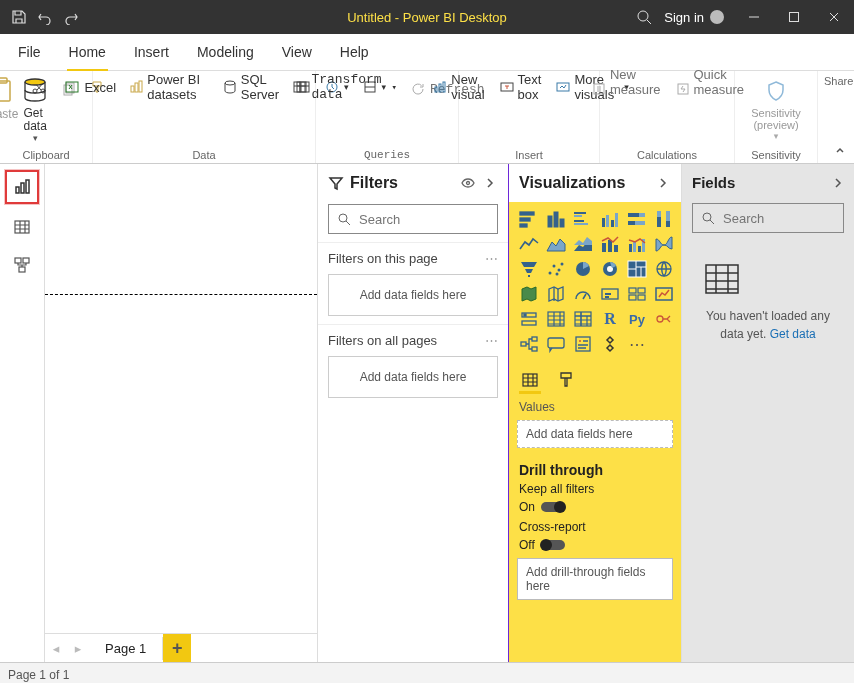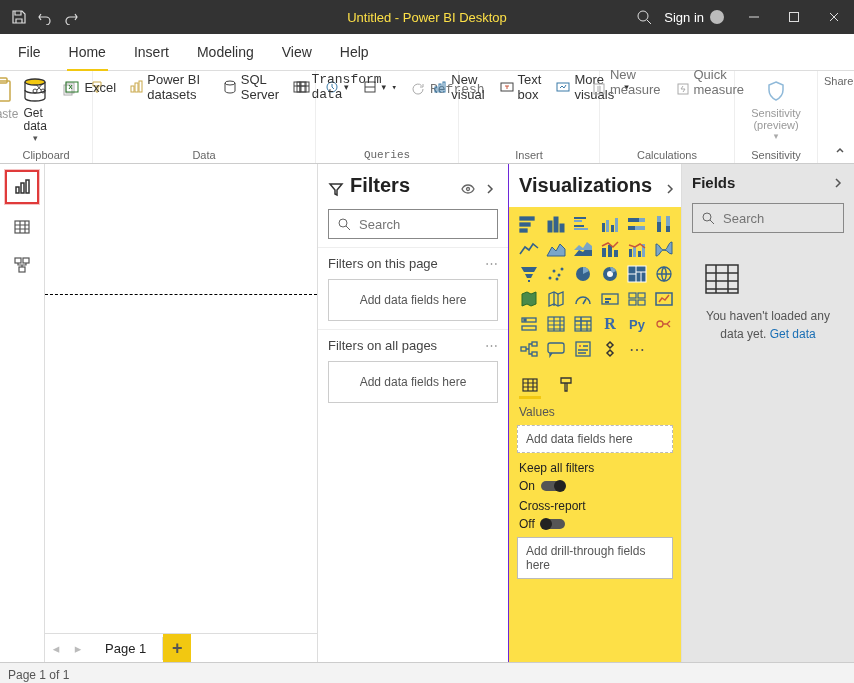--- a/index.html
+++ b/index.html
@@ -132,23 +132,23 @@
   font-size:18px;font-weight:bold;color:#555;
 }
 .filters-pane {
   width:190px;
   border-left:1px solid #ddd;
   background:#fff;
   display:flex;flex-direction:column;
   padding:0;
 }
 .pane-header {
-  display:flex; align-items:flex-end; gap:6px;
+  display:flex; align-items:center; gap:6px;
   padding:10px 10px 10px 10px;
-  font-size:20px; font-weight:600;
+  font-size:16px; font-weight:600;
 }
 .pane-header .flex-spacer{flex:1;}
 .pane-header .hicon{width:16px;height:16px;display:flex;align-items:center;justify-content:center;color:#555;}
 .search-box {
   margin:2px 10px 8px 10px;
   border:1px solid #888;
   height:28px;
   display:flex;align-items:center;gap:6px;
   padding:0 8px;
 }
@@ -854,20 +854,21 @@
           </svg>
       </div>
       <div class="vtab">
         <svg width="18" height="18" viewBox="0 0 18 18" fill="none" stroke="#333" stroke-width="1.3">
             <path d="M4 2h10v5H4zM8 7v8l2 0V7"></path>
           </svg>
       </div>
     </div>
     <div class="viz-section-label">Values</div>
     <div class="viz-dropzone">Add data fields here</div>
+    <div class="viz-subheader">Drill through</div>
     <div class="viz-toggle-row">
       <div>Keep all filters</div>
       <div class="toggle on">
         <span>On</span>
         <span class="track">
             <span class="knob"></span>
           </span>
       </div>
     </div>
     <div class="viz-toggle-row">

